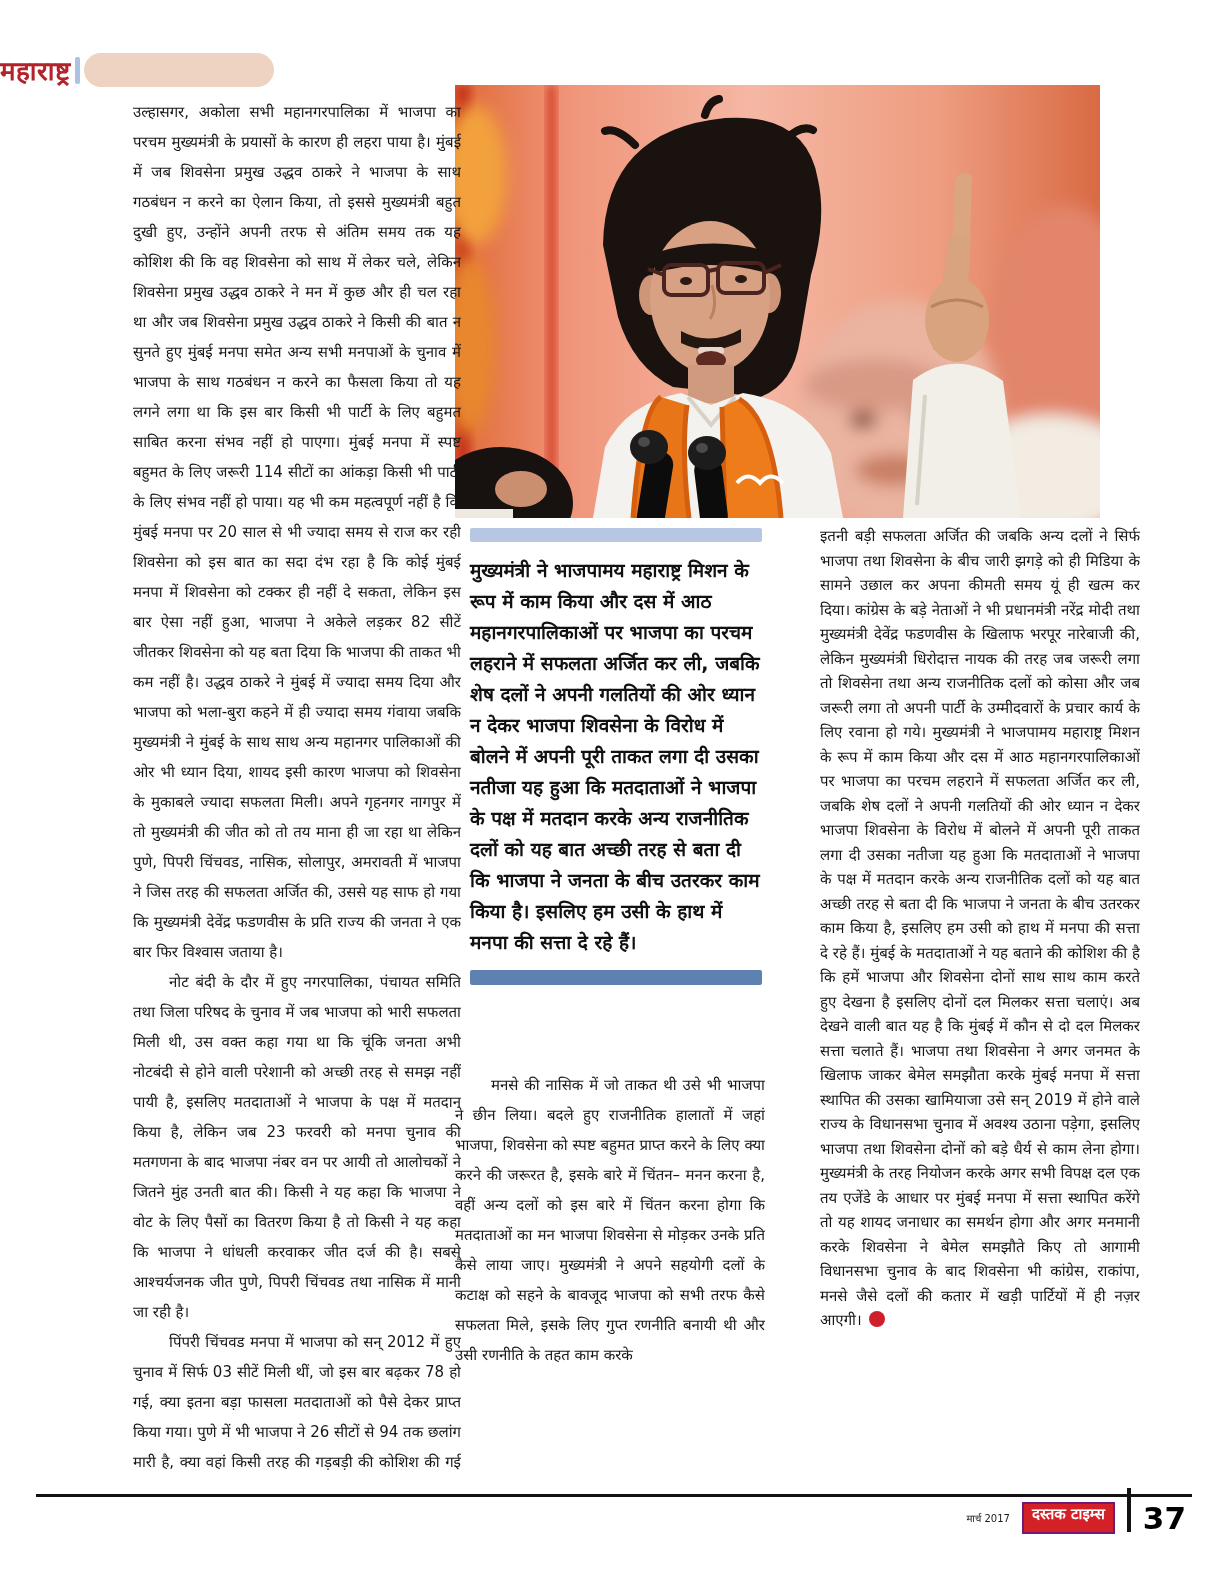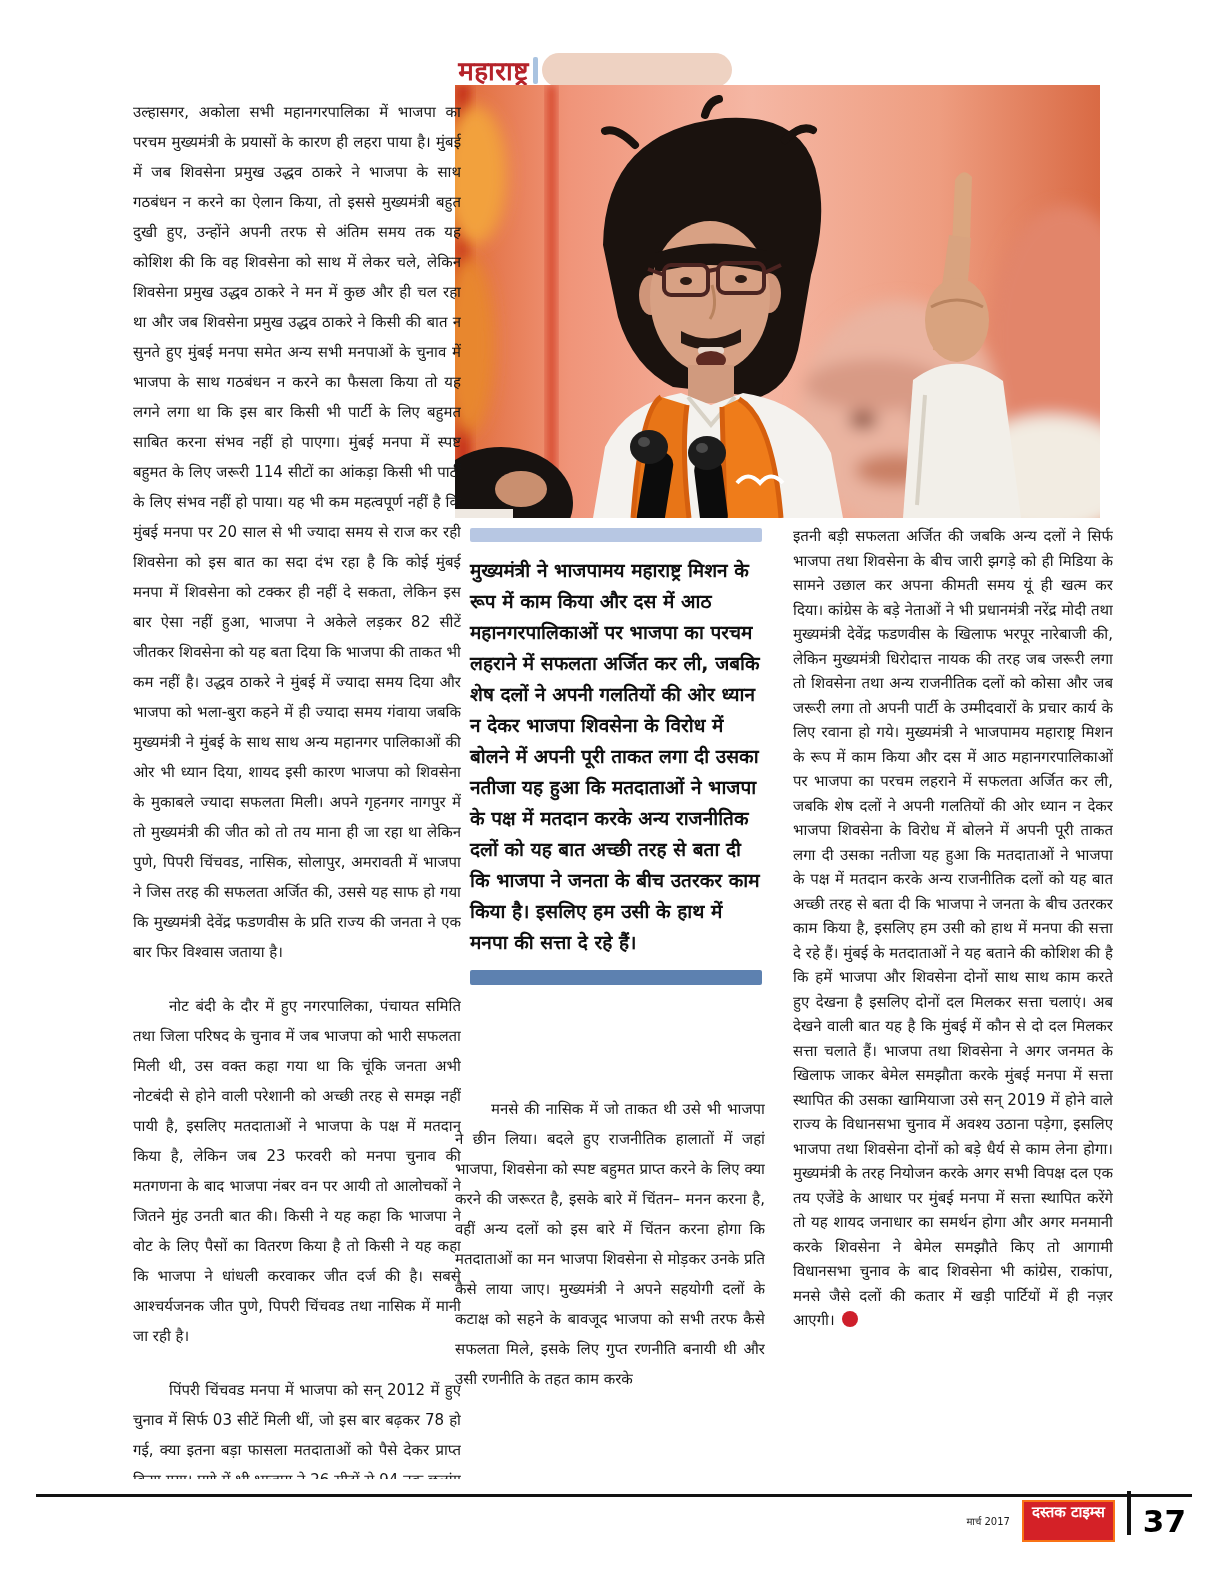--- a/index.html
+++ b/index.html
@@ -12,21 +12,21 @@
     font-family: "DejaVu Sans", sans-serif;
     color: #161616;
     overflow: hidden;
   }
 
   
   .header {
     position: absolute;
     top: 50px; right: 34px; left: 0;
     display: flex;
-    justify-content: center;
+    justify-content: flex-start;
     align-items: center;
     gap: 4px;
     height: 40px;
   }
   .section-label {
     color: #b5232a;
     font-size: 26px;
     font-weight: bold;
     letter-spacing: .5px;
   }
@@ -53,25 +53,25 @@
 
   
   .col {
     position: absolute;
     text-align: justify;
     font-size: 15px;
     line-height: 30px;
     overflow: hidden;
   }
   .col p { margin: 0; }
-  .col p.indent { text-indent: 36px; margin-top: 24px; }
+  .col p.indent { text-indent: 36px; }
 
   .col-left   { left: 133px; top: 97px;  width: 328px; height: 1382px; }
   .col-middle { left: 455px; top: 1070px; width: 310px; height: 412px; }
-  .col-right  { left: 793px; top: 524px; width: 320px; height: 960px; line-height: 24.5px; }
+  .col-right  { left: 820px; top: 524px; width: 320px; height: 960px; line-height: 24.5px; }
 
   
   .pull-quote {
     position: absolute;
     left: 470px; top: 528px;
     width: 292px;
   }
   .quote-bar-top {
     height: 14px;
     background: #b7c7e3;
@@ -110,25 +110,25 @@
   .footer {
     position: absolute;
     top: 1500px; right: 38px;
     display: flex;
     align-items: center;
     gap: 12px;
   }
   .footer-date { font-size: 10px; font-weight: normal; color: #1a1a1a; }
   .footer-logo {
     background: #d42127;
-    border: 2px solid #f97316;
+    border: 2px solid #701a75;
     color: #ffffff;
     font-weight: bold;
     font-size: 15px;
-    padding: 2px 8px 19px 8px;
+    padding: 2px 8px 8px 8px;
     line-height: 1.15;
     white-space: nowrap;
   }
   .footer-vbar {
     width: 4px; height: 44px;
     background: #121212;
     margin-top: -16px;
   }
   .footer-page-number {
     font-size: 31px;

